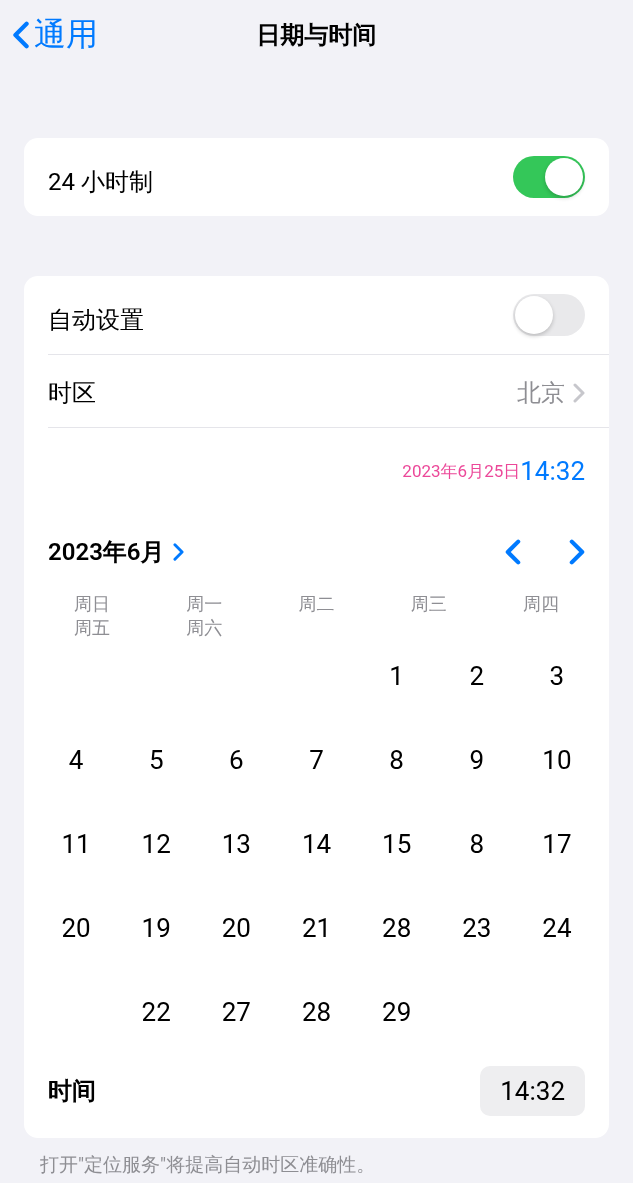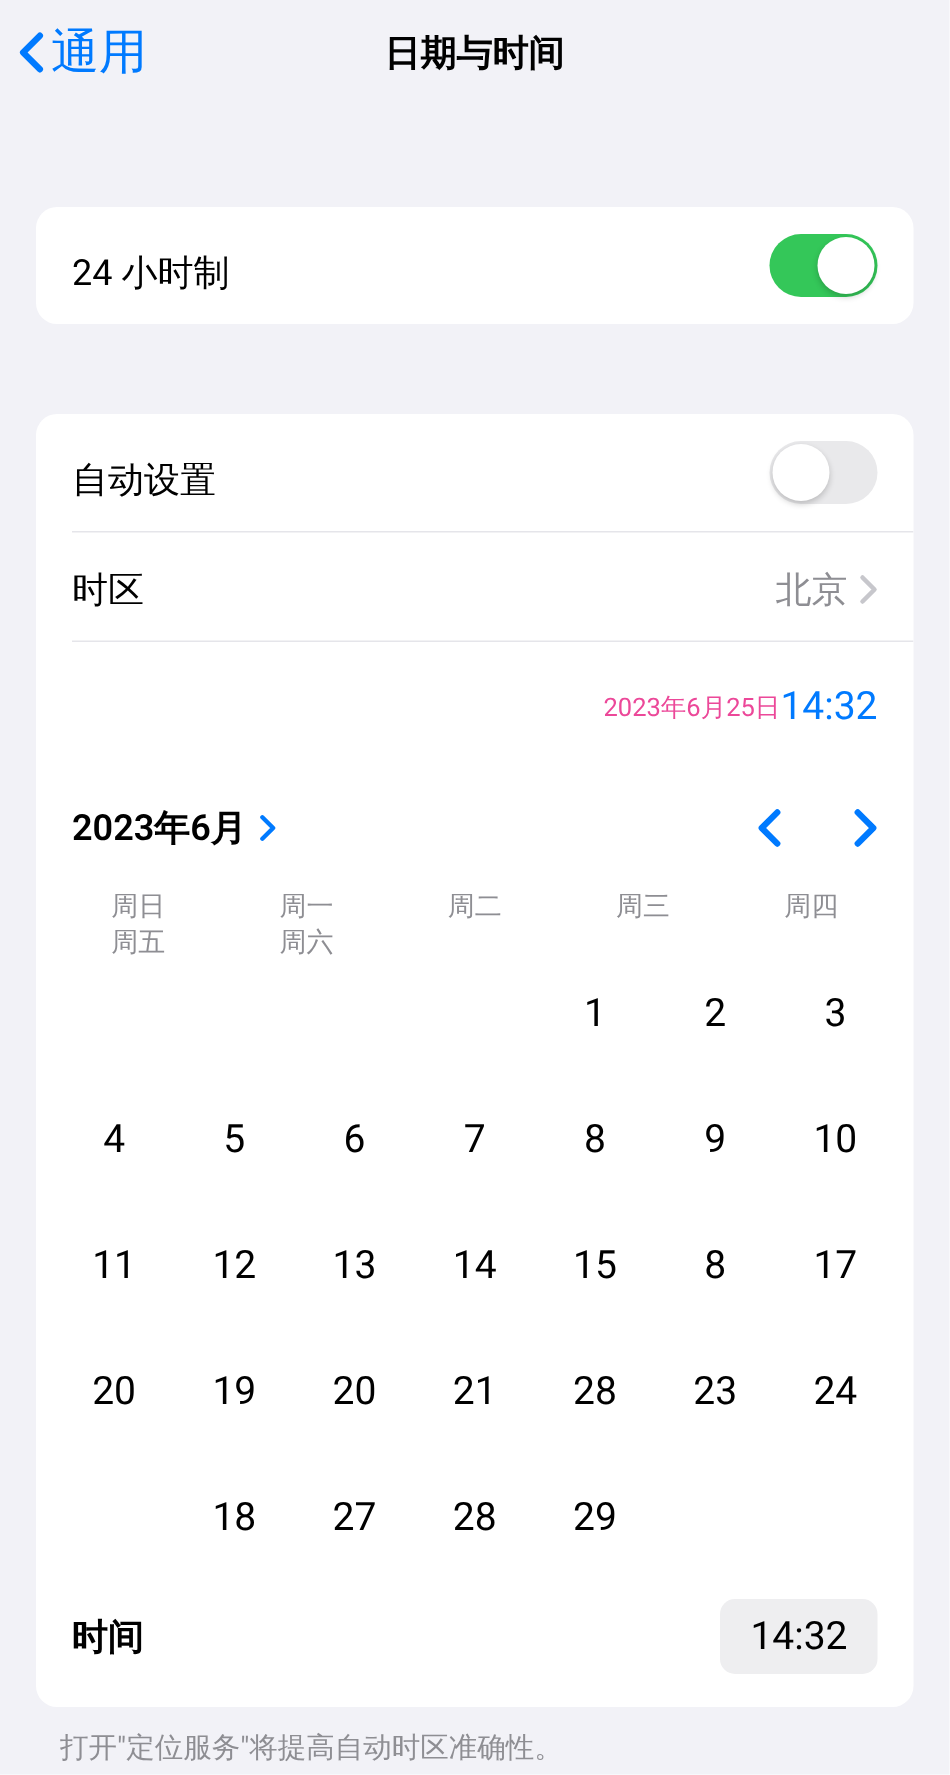--- a/index.html
+++ b/index.html
@@ -319,21 +319,21 @@
       <div class="calendar-day">8</div>
       <div class="calendar-day">17</div>
       <div class="calendar-day">20</div>
       <div class="calendar-day">19</div>
       <div class="calendar-day">20</div>
       <div class="calendar-day">21</div>
       <div class="calendar-day">28</div>
       <div class="calendar-day">23</div>
       <div class="calendar-day">24</div>
       <div class="calendar-day selected">25</div>
-      <div class="calendar-day">18</div>
+      <div class="calendar-day">22</div>
       <div class="calendar-day">27</div>
       <div class="calendar-day">28</div>
       <div class="calendar-day">29</div>
     </div>
 
   <div class="time-row">
     <span class="time-label">时间</span>
     <div class="time-value">14:32</div>
   </div>
 </div>

